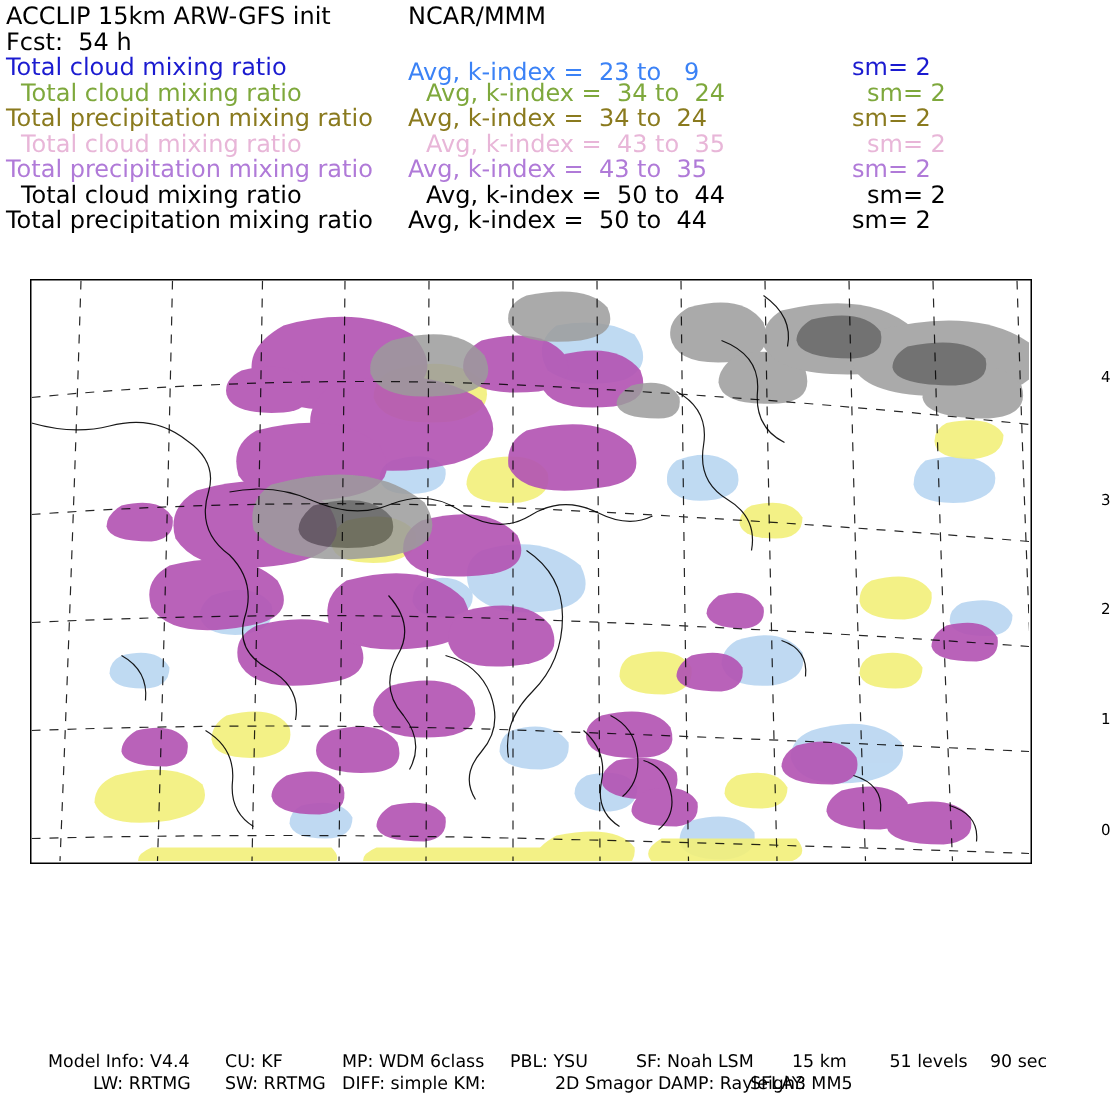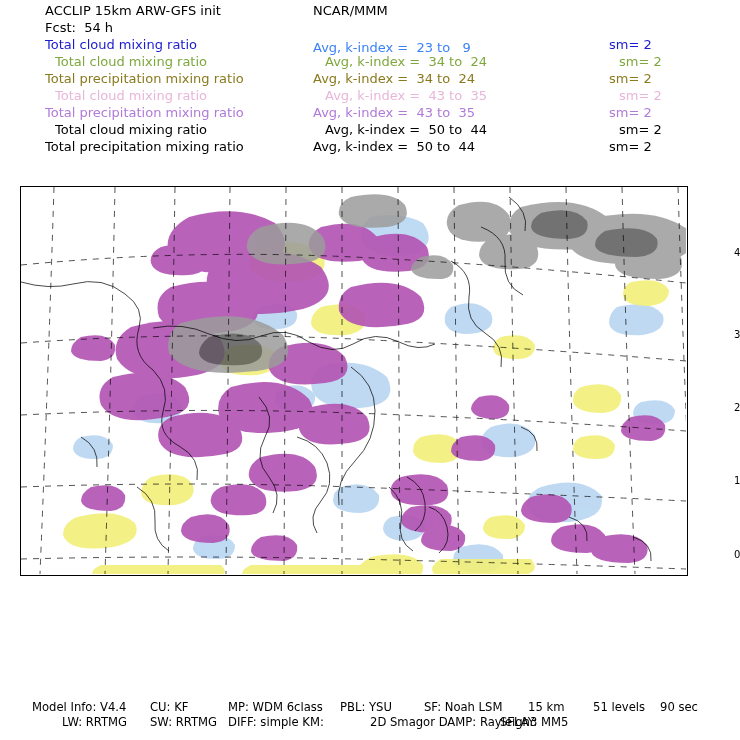--- a/index.html
+++ b/index.html
@@ -27,23 +27,22 @@
     left: 0;
     top: 0;
     width: 740px;
     height: 150px;
     font-size: 13.2px;
     line-height: 17px;
   }
   .hrow {
     position: absolute;
     white-space: pre;
-    font-size: 13px;
+    font-size: 16px;
     letter-spacing: 0px;
-    margin-left: 41px;
   }
   .col-a { left: 4px; }
   .col-b { left: 272px; }
   .col-c { left: 500px; }
   .col-d { left: 568px; }
 
   
   .chart-wrap {
     position: absolute;
     left: 0;

